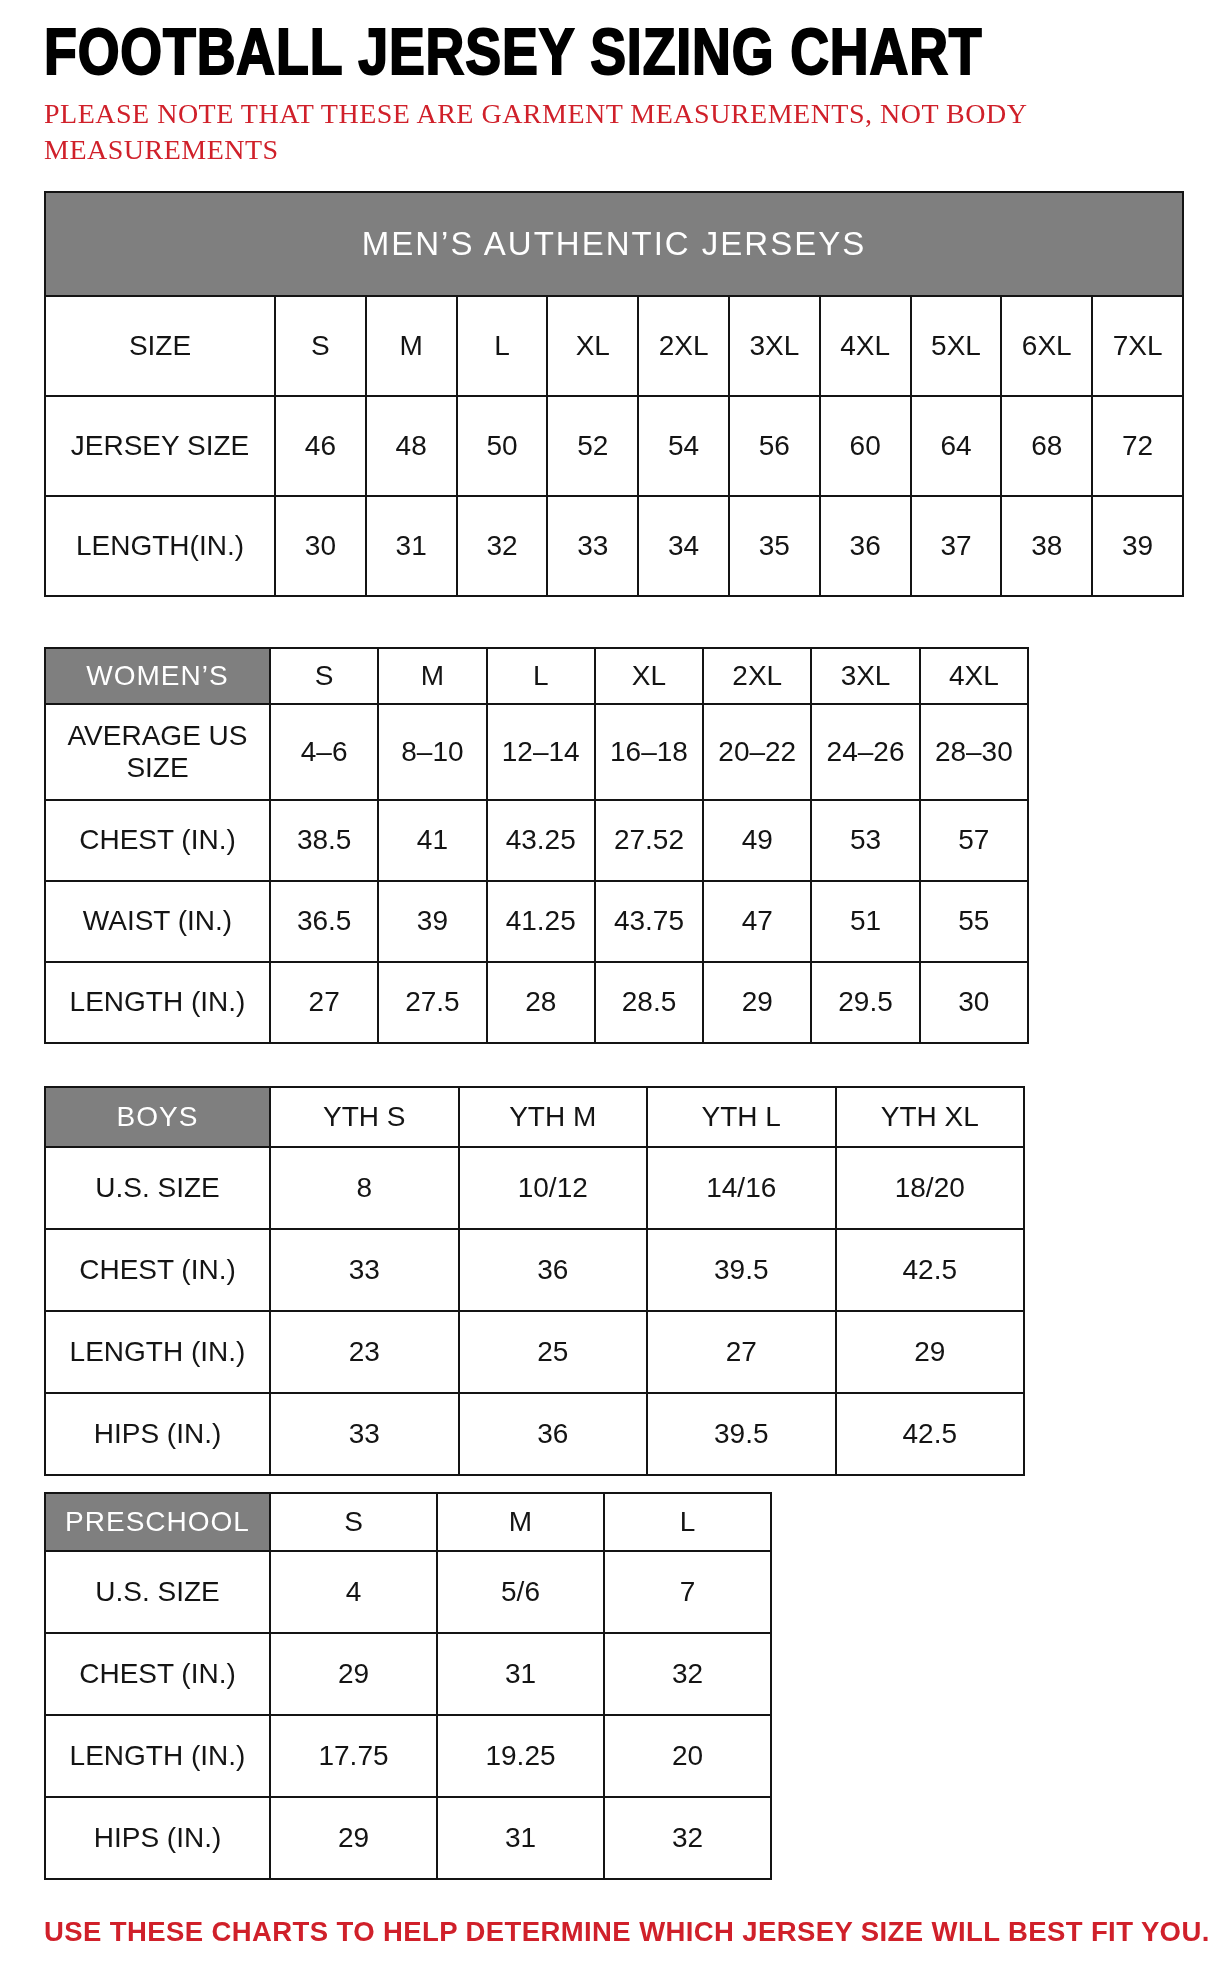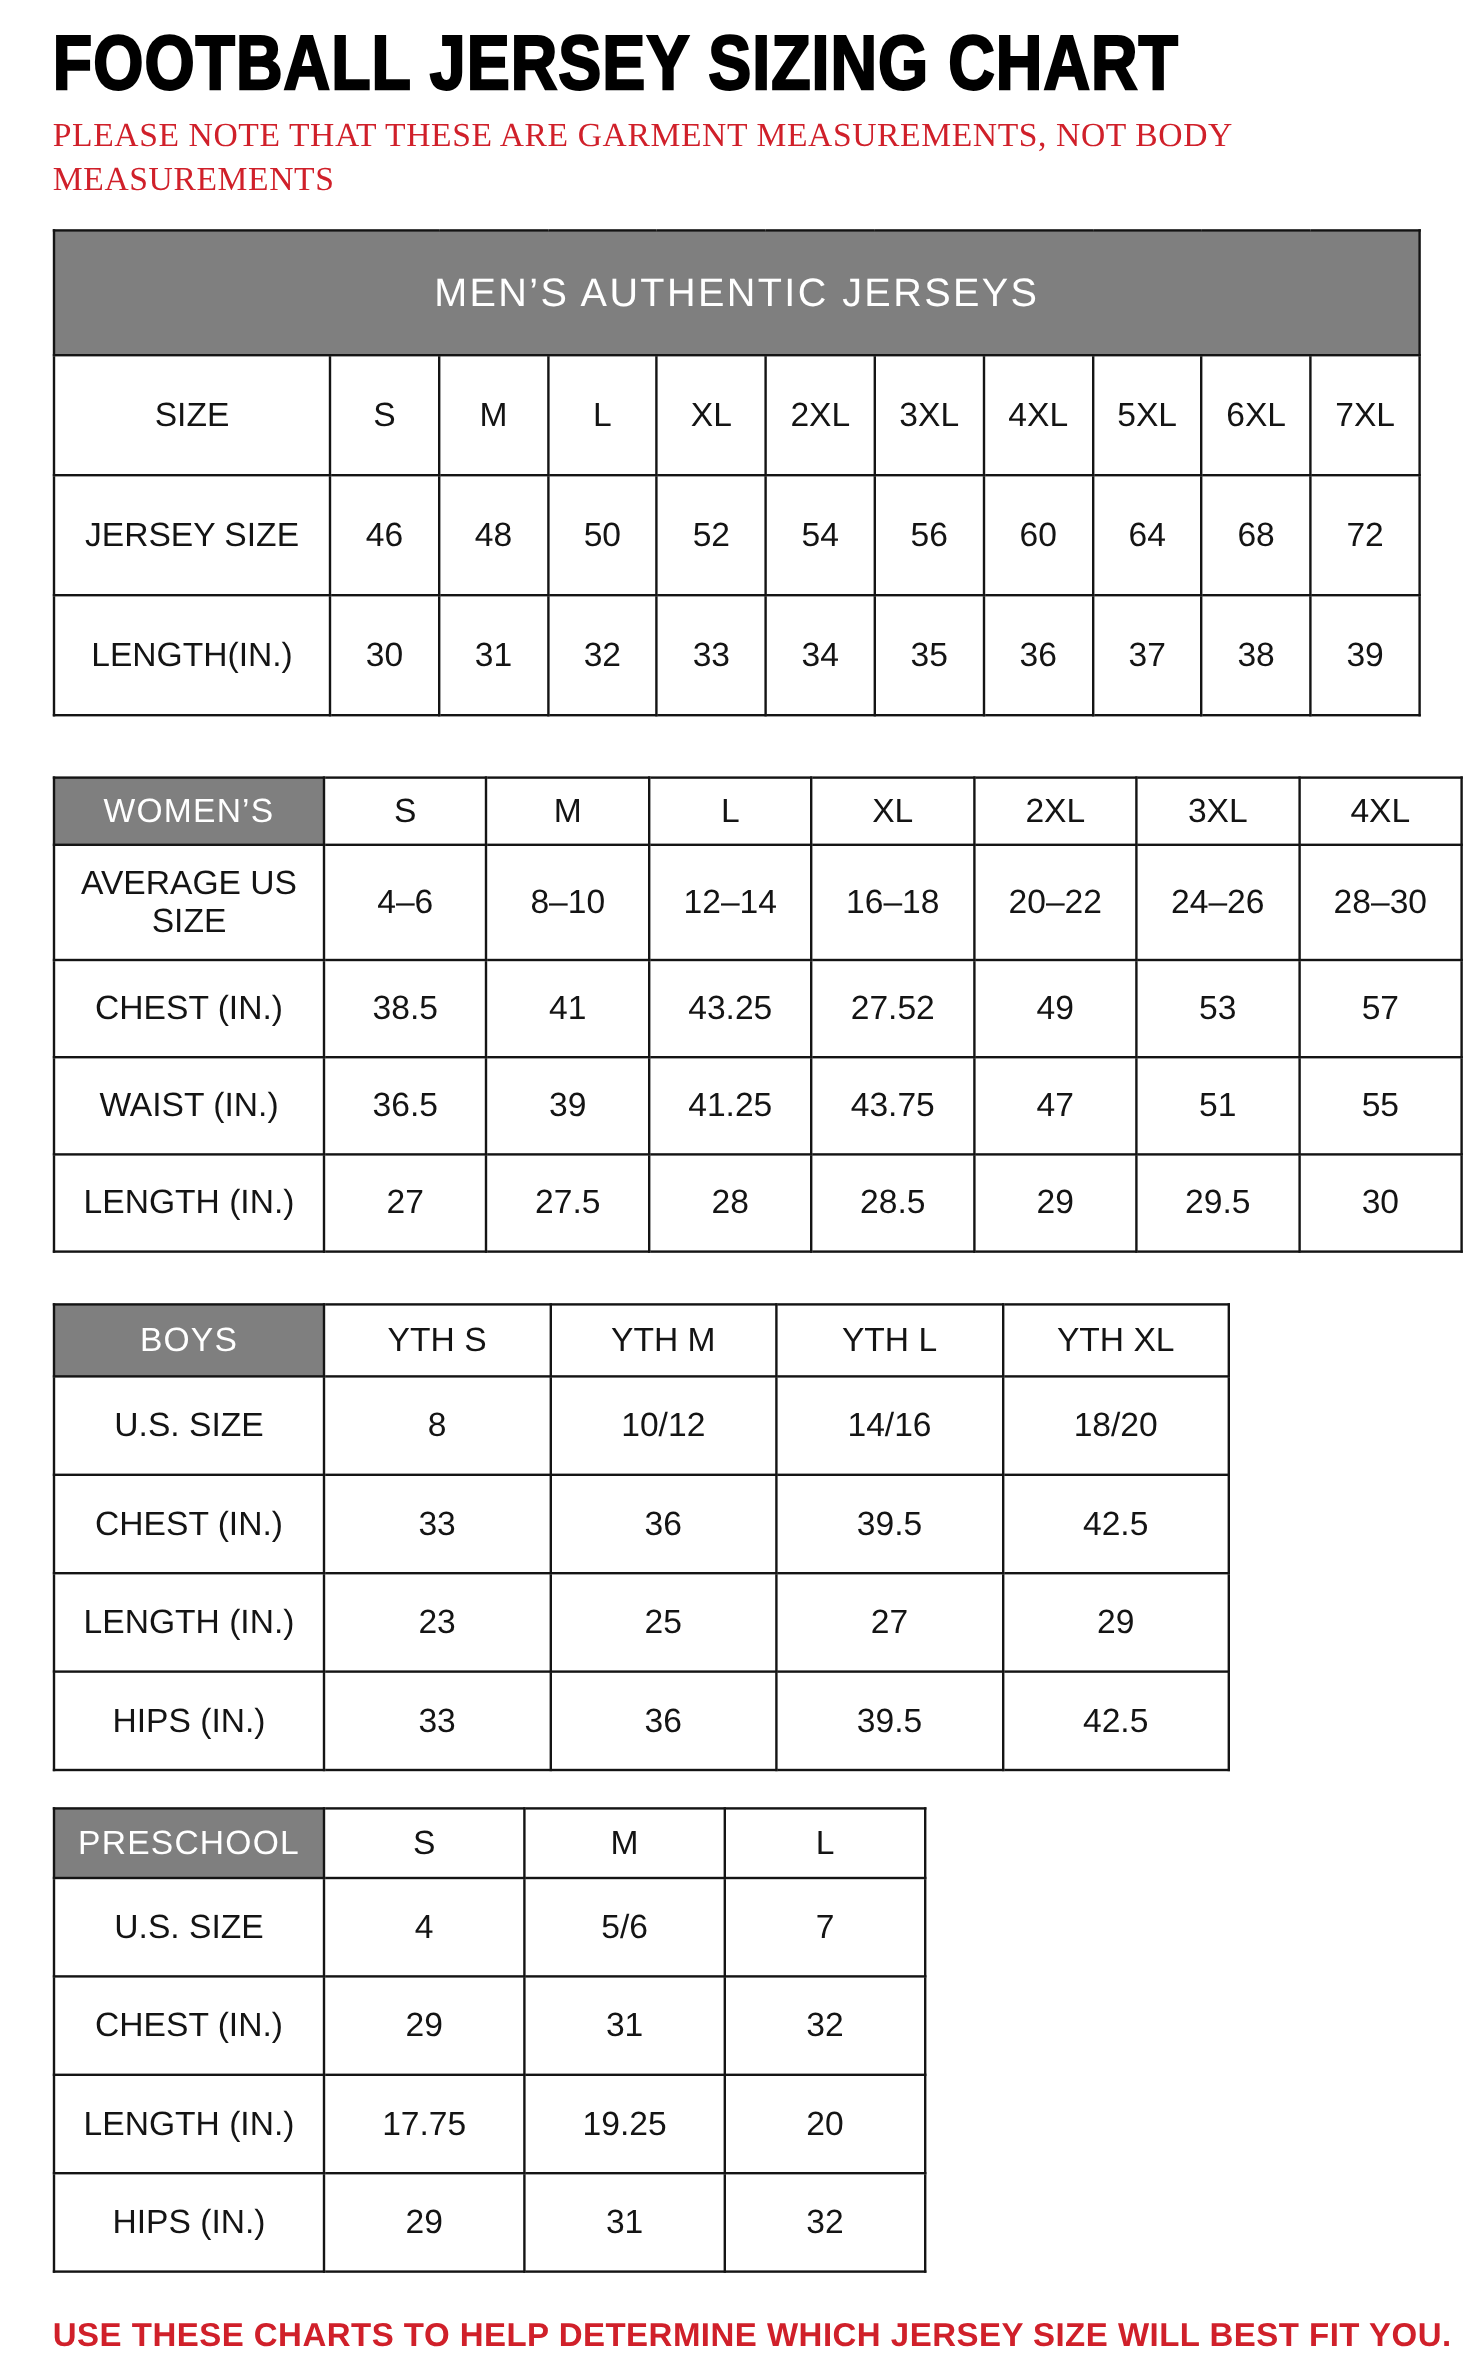--- a/index.html
+++ b/index.html
@@ -38,26 +38,26 @@
   .ghead {
     background: var(--gray, #7f7f7f); color: #fff;
     letter-spacing: 1px;
   }
   .narrow { padding: 0 12px; line-height: 1.15; }
 
   .mens   { width: 1140px; margin-bottom: 50px; }
   .mens tr { height: 100px; }
   .mens .r-banner { height: 104px; }
 
-  .womens { width: 1175px; margin-bottom: 42px; }
+  .womens { width: 985px; margin-bottom: 42px; }
   .womens tr { height: 81px; }
   .womens .r-head { height: 56px; }
   .womens .r-avg  { height: 96px; }
 
-  .boys   { width: 981px; margin-bottom: 30px; }
+  .boys   { width: 981px; margin-bottom: 16px; }
   .boys tr { height: 82px; }
   .boys .r-head { height: 60px; }
 
   .pre    { width: 728px; margin-bottom: 36px; }
   .pre tr { height: 82px; }
   .pre .r-head { height: 58px; }
 
   .footer {
     color: var(--red, #d0202a);
     font-size: 27.5px; letter-spacing: 0.4px; white-space: nowrap; font-weight: bold;

